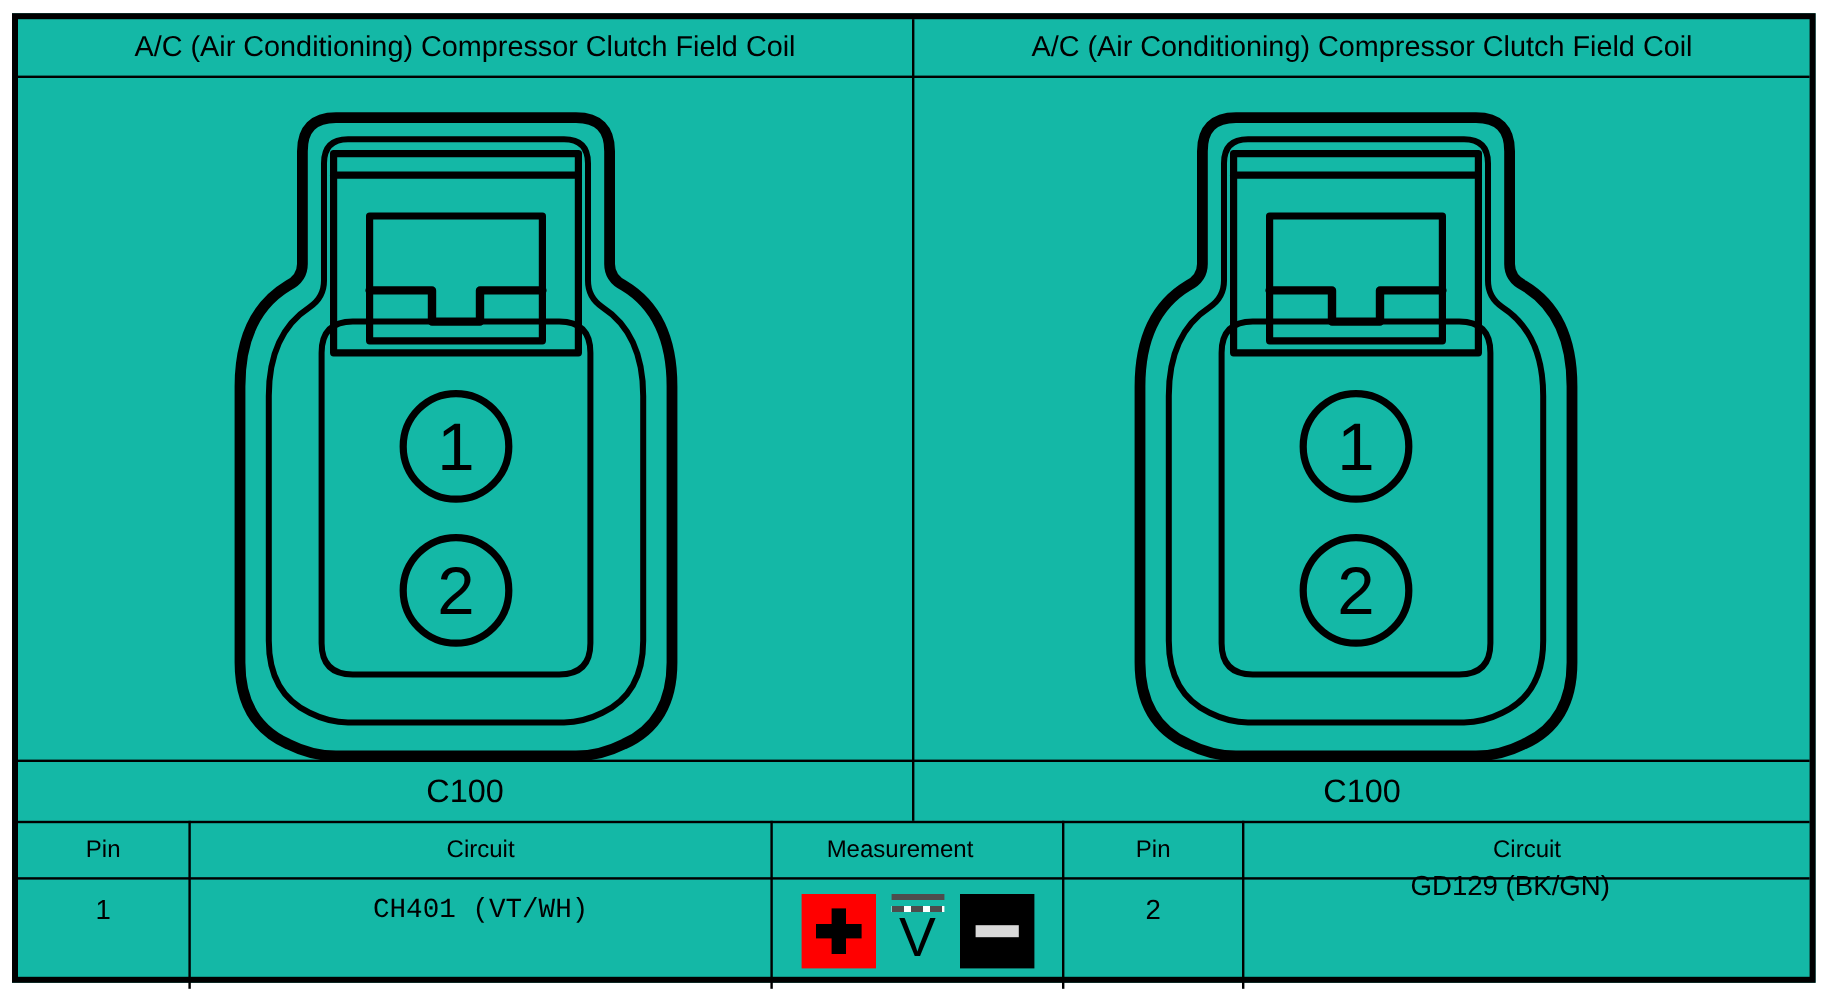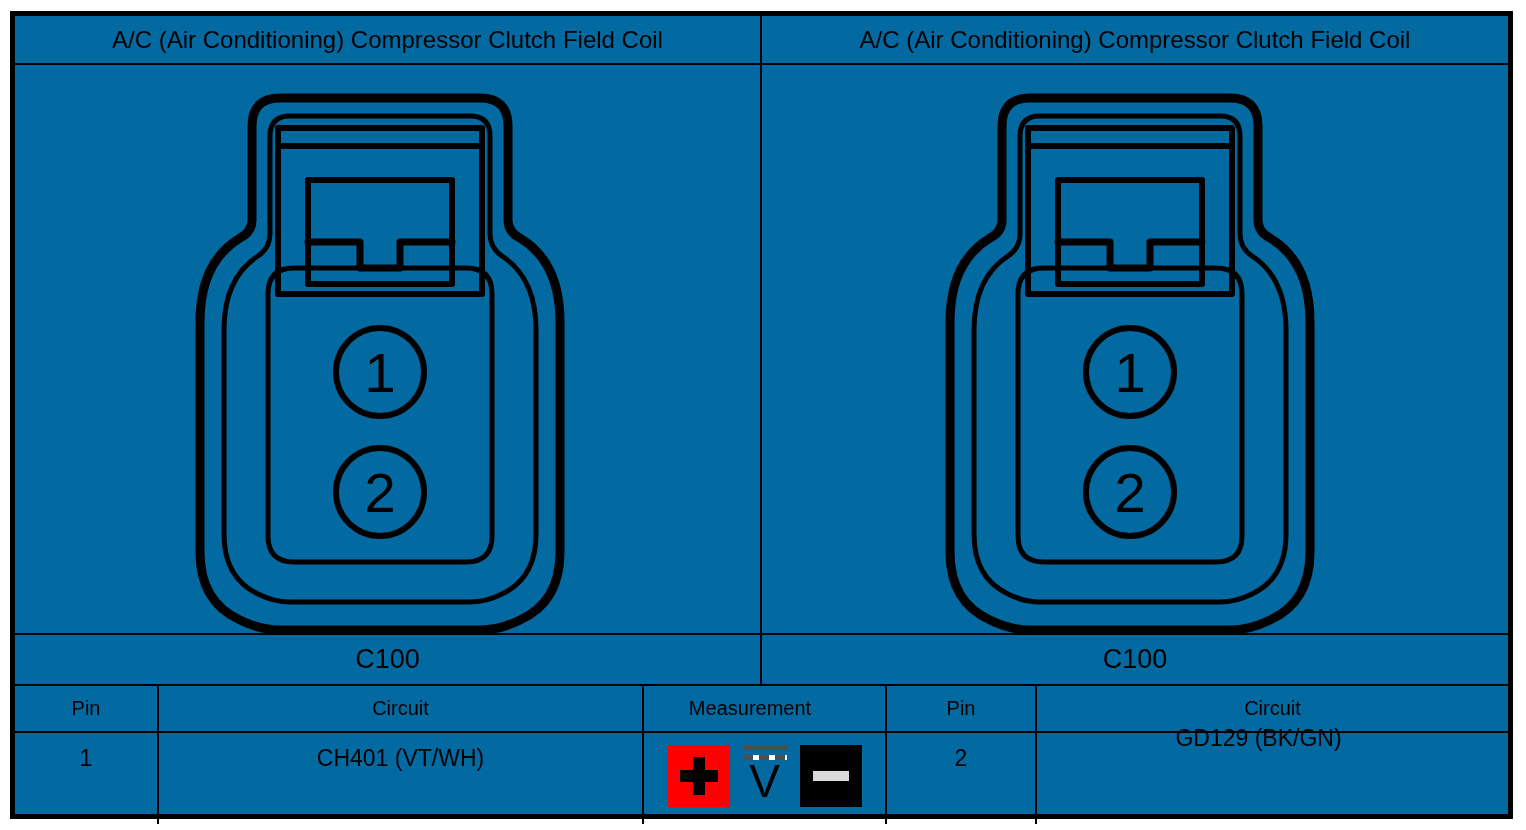--- a/index.html
+++ b/index.html
@@ -22,21 +22,21 @@
 
   
   .frame {
     position: absolute;
     left: 10px;
     top: 11px;
     width: 1503px;
     height: 808px;
     box-sizing: border-box;
     border: 5px solid #000000;
-    background: #0369a1;
+    background: #14b8a6;
   }
 
   
   .hline {
     position: absolute;
     background: #000000;
     height: 2px;
   }
   .vline {
     position: absolute;
@@ -236,21 +236,21 @@
     <div class="cell-text conn-label" style="left:0px; top:619px; width:745px; height:49px;">C100</div>
     <div class="cell-text conn-label" style="left:747px; top:619px; width:746px; height:49px;">C100</div>
 
     <div class="cell-text col-head" style="left:0px; top:670px; width:142px; height:45px;">Pin</div>
     <div class="cell-text col-head" style="left:144px; top:670px; width:483px; height:45px;">Circuit</div>
     <div class="cell-text col-head" style="left:629px; top:670px; width:212px; height:45px;">Measurement</div>
     <div class="cell-text col-head" style="left:872px; top:670px; width:148px; height:45px;">Pin</div>
     <div class="cell-text col-head" style="left:1022px; top:670px; width:471px; height:45px;">Circuit</div>
 
     <div class="cell-text col-val" style="left:0px; top:717px; width:142px; height:50px;">1</div>
-    <div class="cell-text col-val" style="left:144px; top:717px; width:483px; height:50px;">CH401 (VT/WH)</div>
+    <div class="cell-text col-val" style="left:144px; top:717px; width:483px; height:50px;font-family:Liberation Mono, monospace;">CH401 (VT/WH)</div>
 
     <div class="meas-group" style="left:629px; top:717px; width:241px; height:86px;">
       <div class="meas-plus"></div>
       <div class="meas-dcv">
         <div class="bar-solid"></div>
         <div class="bar-dash"></div>
         <div class="v-glyph">V</div>
       </div>
       <div class="meas-minus"></div>
     </div>

